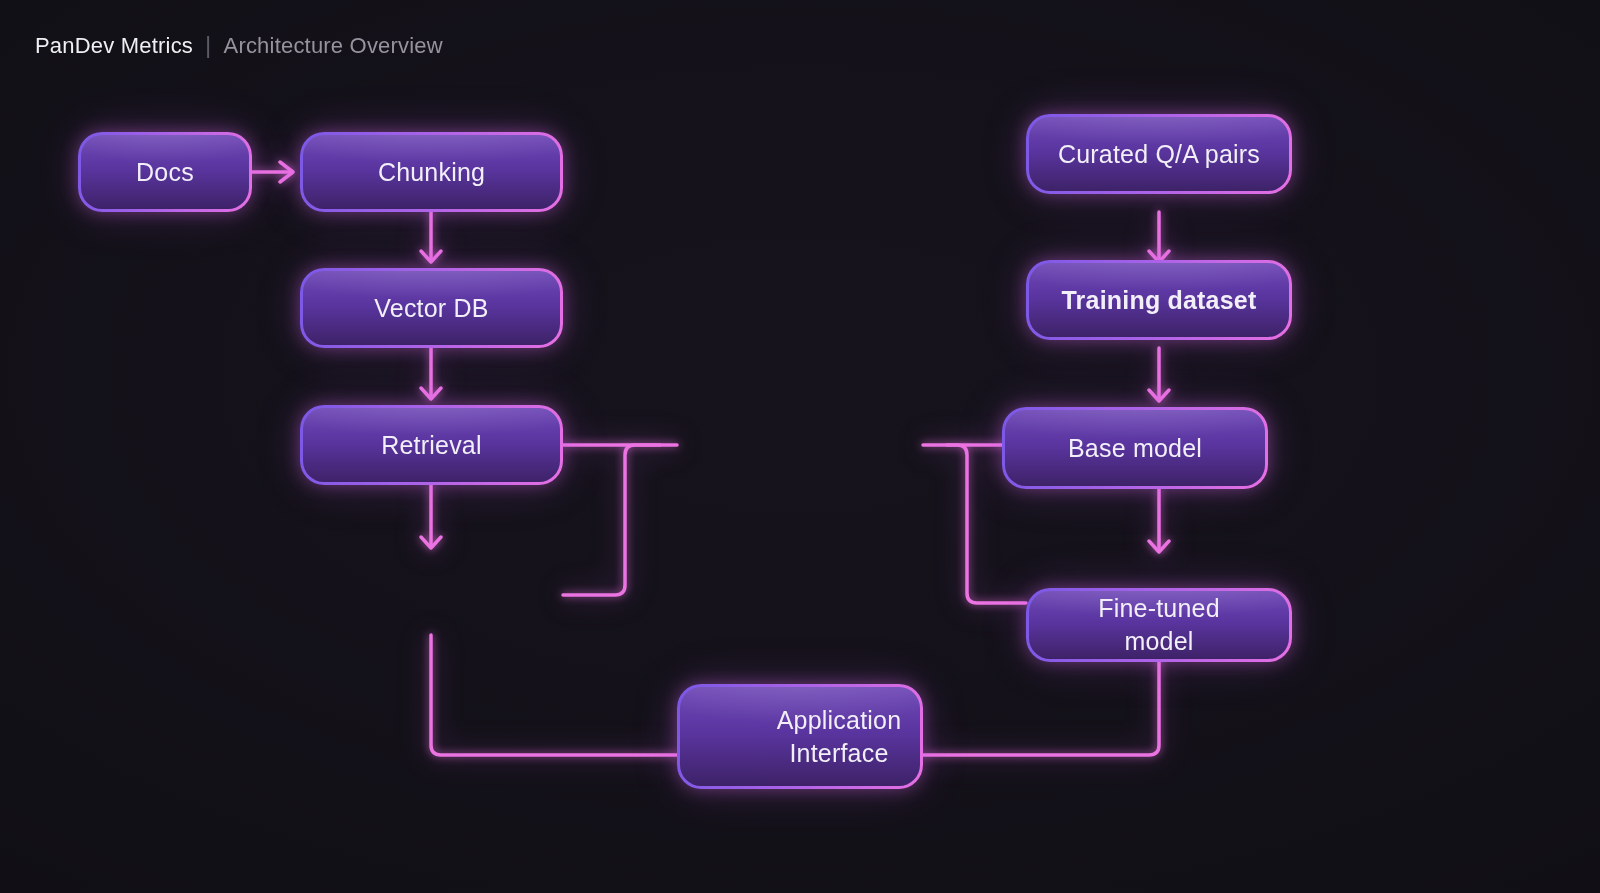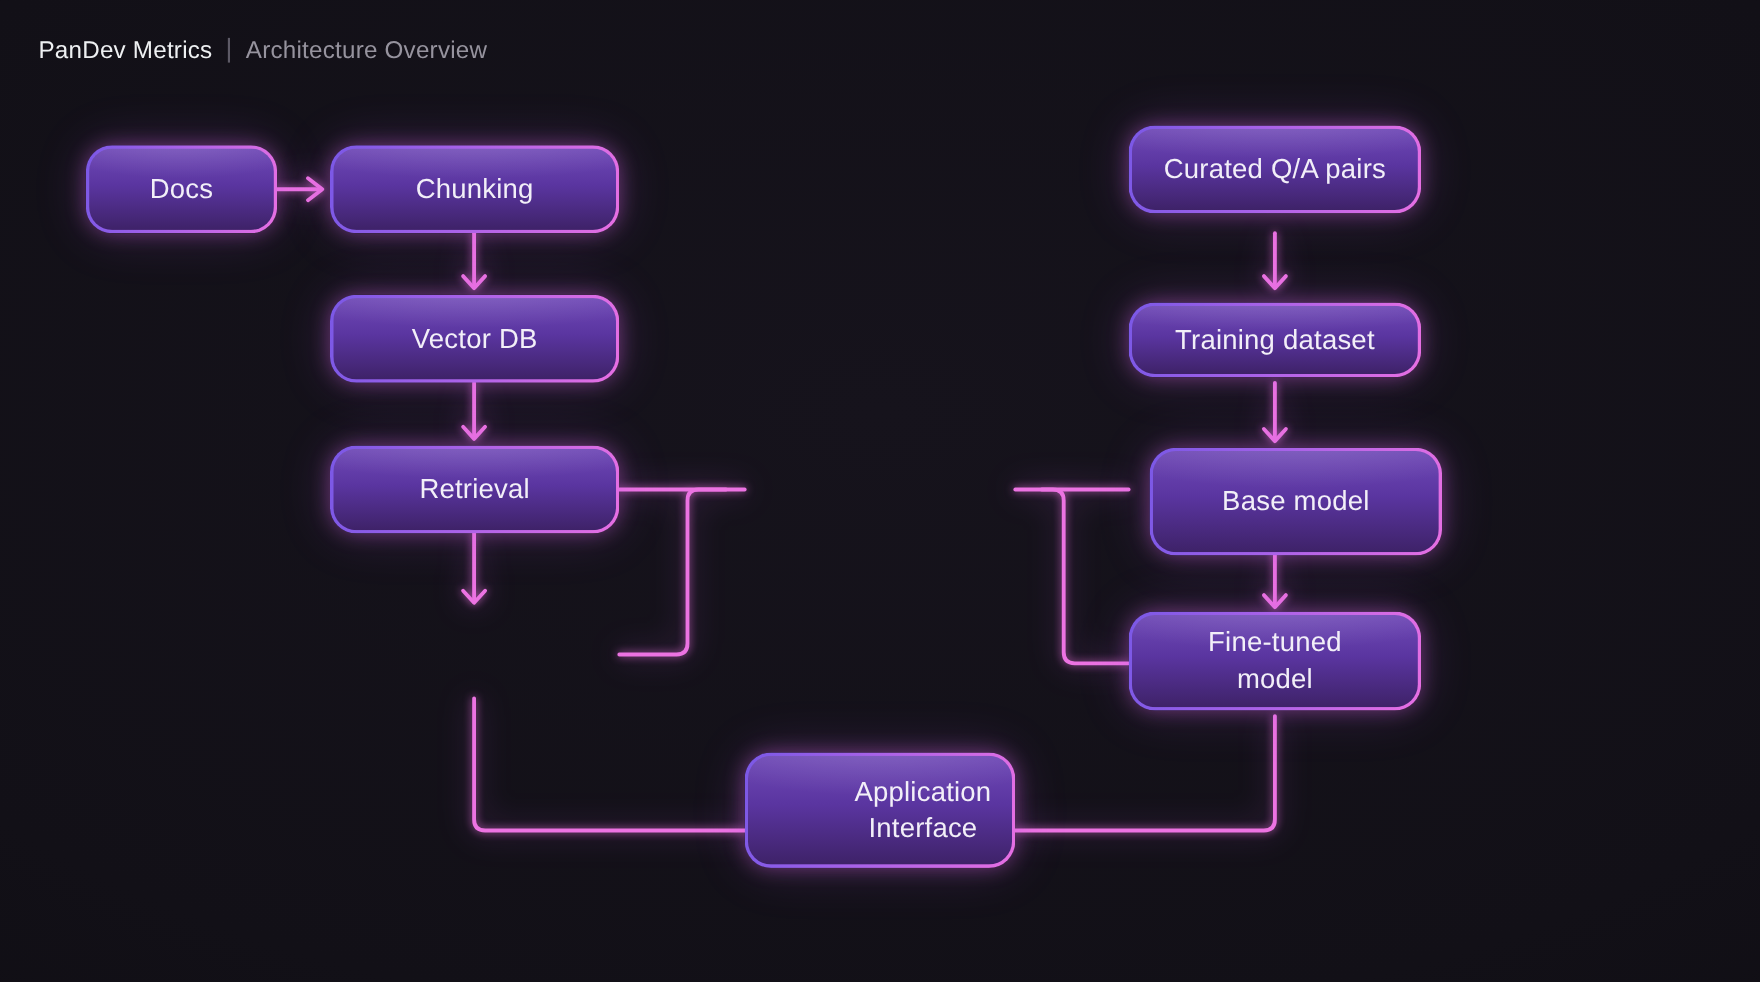--- a/index.html
+++ b/index.html
@@ -69,23 +69,23 @@
   .node span { display: inline-block; }
 
   .node--docs                  { left:  78px; top: 132px; width: 174px; height: 80px; }
   .node--chunking              { left: 300px; top: 132px; width: 263px; height: 80px; }
   .node--vector-db             { left: 300px; top: 268px; width: 263px; height: 80px; }
   .node--retrieval             { left: 300px; top: 405px; width: 263px; height: 80px; }
   .node--llm                   { left: 300px; top: 554px; width: 263px; height: 81px; }
   .node--decision-boundary     { left: 677px; top: 396px; width: 246px; height: 96px; }
   .node--application-interface { left: 677px; top: 684px; width: 246px; height: 105px; justify-content: flex-end; }
   .node--curated-qa-pairs      { left: 1026px; top: 114px; width: 266px; height: 80px; }
-  .node--training-dataset      { left: 1026px; top: 275px; width: 266px; height: 68px; }
-  .node--base-model            { left: 1045px; top: 407px; width: 266px; height: 98px; }
-  .node--fine-tuned-model      { left: 1026px; top: 556px; width: 266px; height: 90px; }
+  .node--training-dataset      { left: 1026px; top: 260px; width: 266px; height: 80px; font-weight: bold; }
+  .node--base-model            { left: 1002px; top: 407px; width: 266px; height: 82px; }
+  .node--fine-tuned-model      { left: 1026px; top: 588px; width: 266px; height: 74px; }
 
   .node--decision-boundary span     { max-width: 132px; }
   .node--application-interface span { max-width: 162px; }
   .node--fine-tuned-model span      { max-width: 142px; }
 </style>
 </head>
 <body>
 
 <div class="stage">
 

